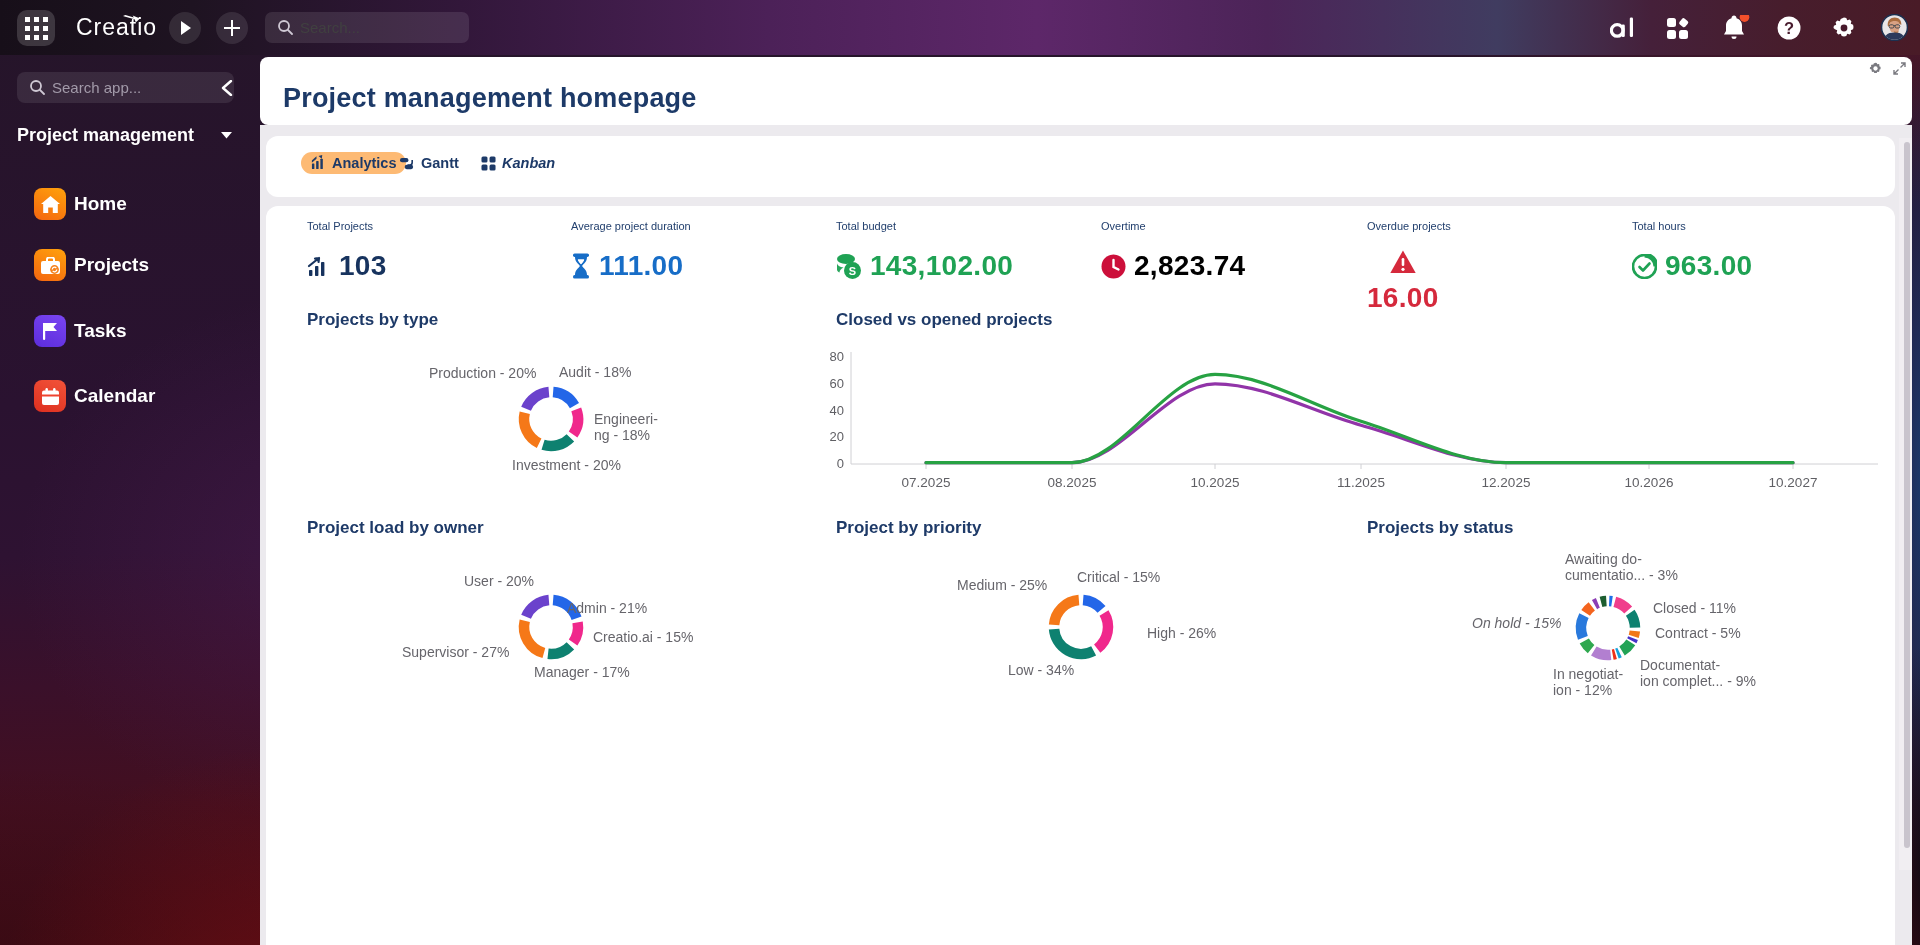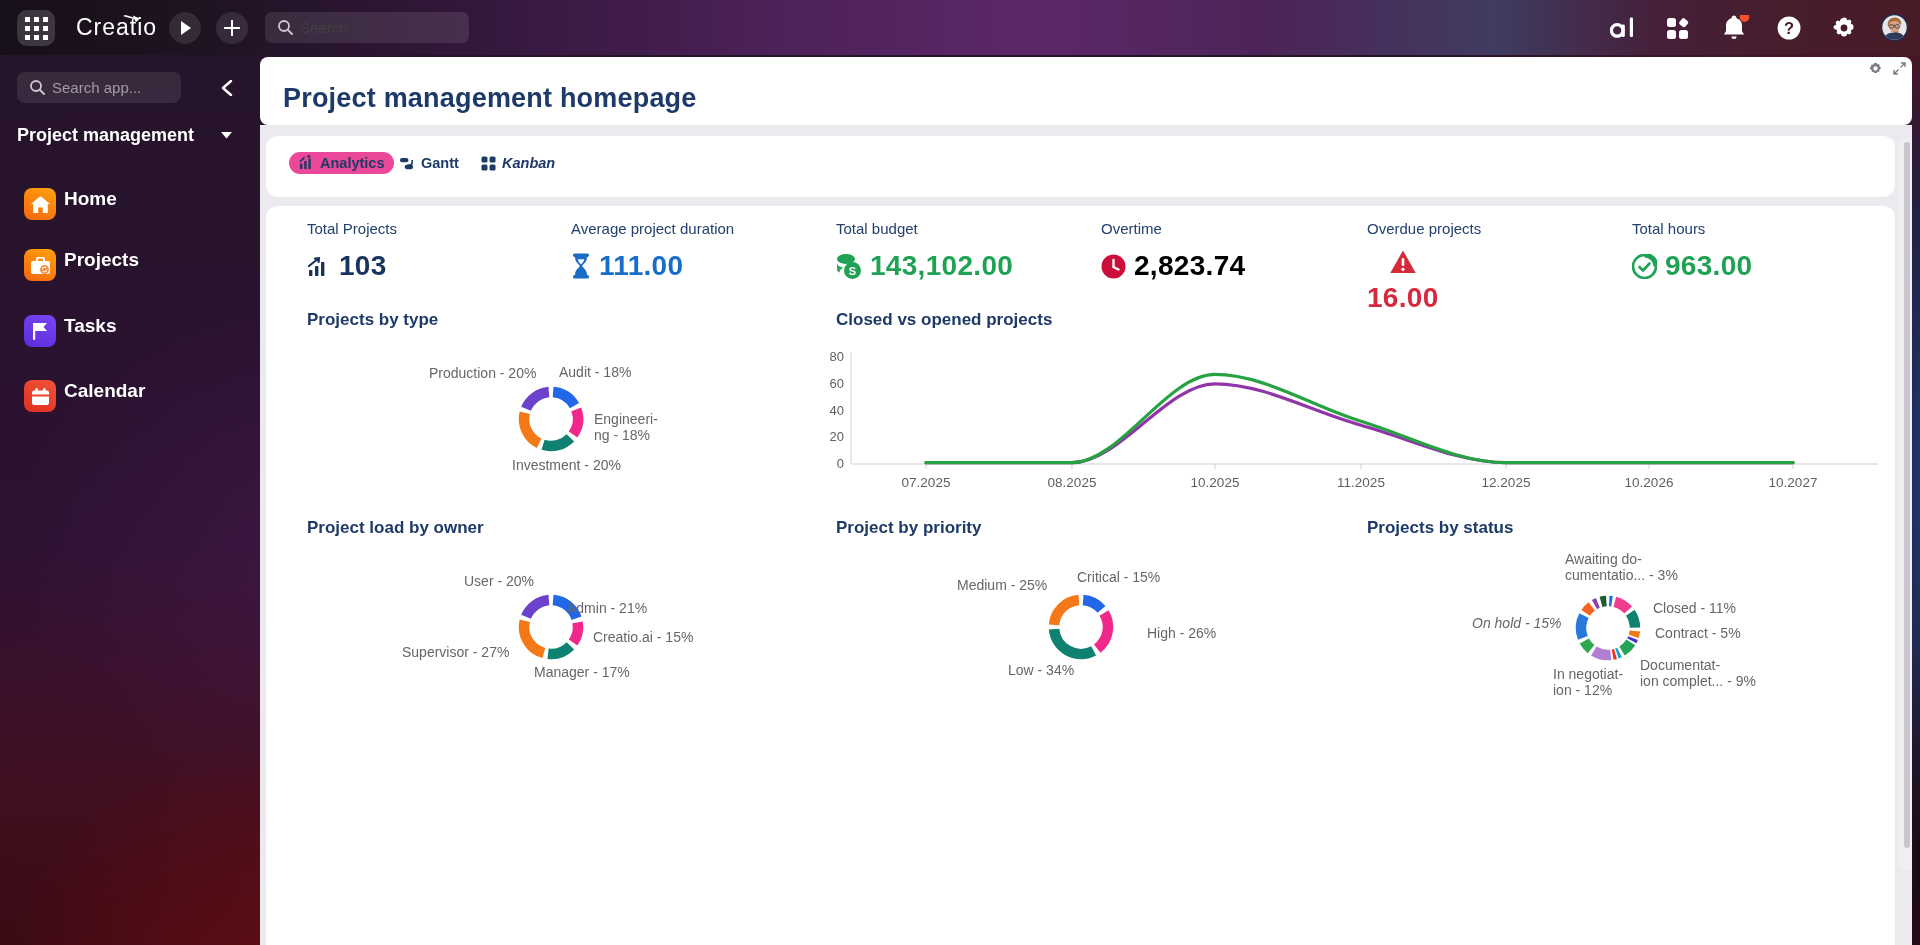--- a/index.html
+++ b/index.html
@@ -22,39 +22,39 @@
 
   
   .gridbtn { left:17px; top:10px; width:38px; height:36px; border-radius:10px; background:rgba(255,255,255,0.16); }
   .gridbtn svg { margin:7px 0 0 8px; }
   .logo { left:76px; top:14px; font-size:23px; font-weight:500; color:#fff; letter-spacing:1px; }
   .circbtn { width:32px; height:32px; border-radius:50%; background:rgba(255,255,255,0.10); top:12px; text-align:center; }
   .searchbar { left:265px; top:12px; width:204px; height:31px; border-radius:7px; background:rgba(255,255,255,0.10);
     color:#404040; font-size:15px; line-height:31px; }
 
   
-  .side-search { left:17px; top:72px; width:164px; height:31px; border-radius:8px; background:rgba(255,255,255,0.09);
+  .side-search { left:17px; top:72px; width:217px; height:31px; border-radius:8px; background:rgba(255,255,255,0.09);
     color:#a29aa9; font-size:15px; line-height:31px; }
   .appname { left:17px; top:125px; font-size:18px; font-weight:700; color:#fff; }
-  .navitem { left:24px; height:32px; display:flex; align-items:flex-start; gap:8px; }
+  .navitem { left:34px; height:32px; display:flex; align-items:center; gap:8px; }
   .navicon { width:32px; height:32px; border-radius:8px; flex:none; display:flex; align-items:center; justify-content:center; }
   .navlabel { color:#fff; font-size:19px; font-weight:700; margin-left:0px; }
 
   
   .graybg { left:260px; top:125px; width:1652px; height:820px; background:#eceaee; }
   .card-title { left:260px; top:57px; width:1652px; height:68px; background:#fff; border-radius:8px; }
   .card-tabs { left:266px; top:136px; width:1629px; height:61px; background:#fff; border-radius:12px; }
   .card-dash { left:266px; top:206px; width:1629px; height:739px; background:#fff; border-radius:12px 12px 0 0; }
   .pagetitle { left:283px; top:83px; font-size:27px; font-weight:700; color:#1d3a68; letter-spacing:0.2px; }
 
   .tab { display:flex; align-items:center; gap:6px; font-size:14.5px; font-weight:700; color:#1d3a68; }
-  .tab-active { left:289px; top:152px; height:22px; padding:0 10px 1px 10px; background:#ec4899; border-radius:11px; }
+  .tab-active { left:301px; top:152px; height:22px; padding:0 10px 1px 10px; background:#fdba74; border-radius:11px; }
   .tab-plain { top:152px; height:22px; }
 
-  .kpi-label { top:220px; font-size:15px; font-weight:500; color:#23406e; }
+  .kpi-label { top:220px; font-size:11px; font-weight:500; color:#23406e; }
   .kpi-val { top:250px; display:flex; align-items:center; gap:8px; font-size:28px; font-weight:700; letter-spacing:0.3px; }
 
   .sect { font-size:17px; font-weight:700; color:#1e3a68; }
   .dlabel { position:absolute; font-size:14px; line-height:15.5px; color:#66656b; white-space:pre; font-family:"Liberation Sans",sans-serif; }
 
   
   .sb-track { left:1899px; top:138px; width:13px; height:732px; background:#f1eef2; }
   .sb-thumb { left:1903.5px; top:142px; width:6px; height:706px; background:#c9c4cd; border-radius:3px; }
 </style>
 </head>

